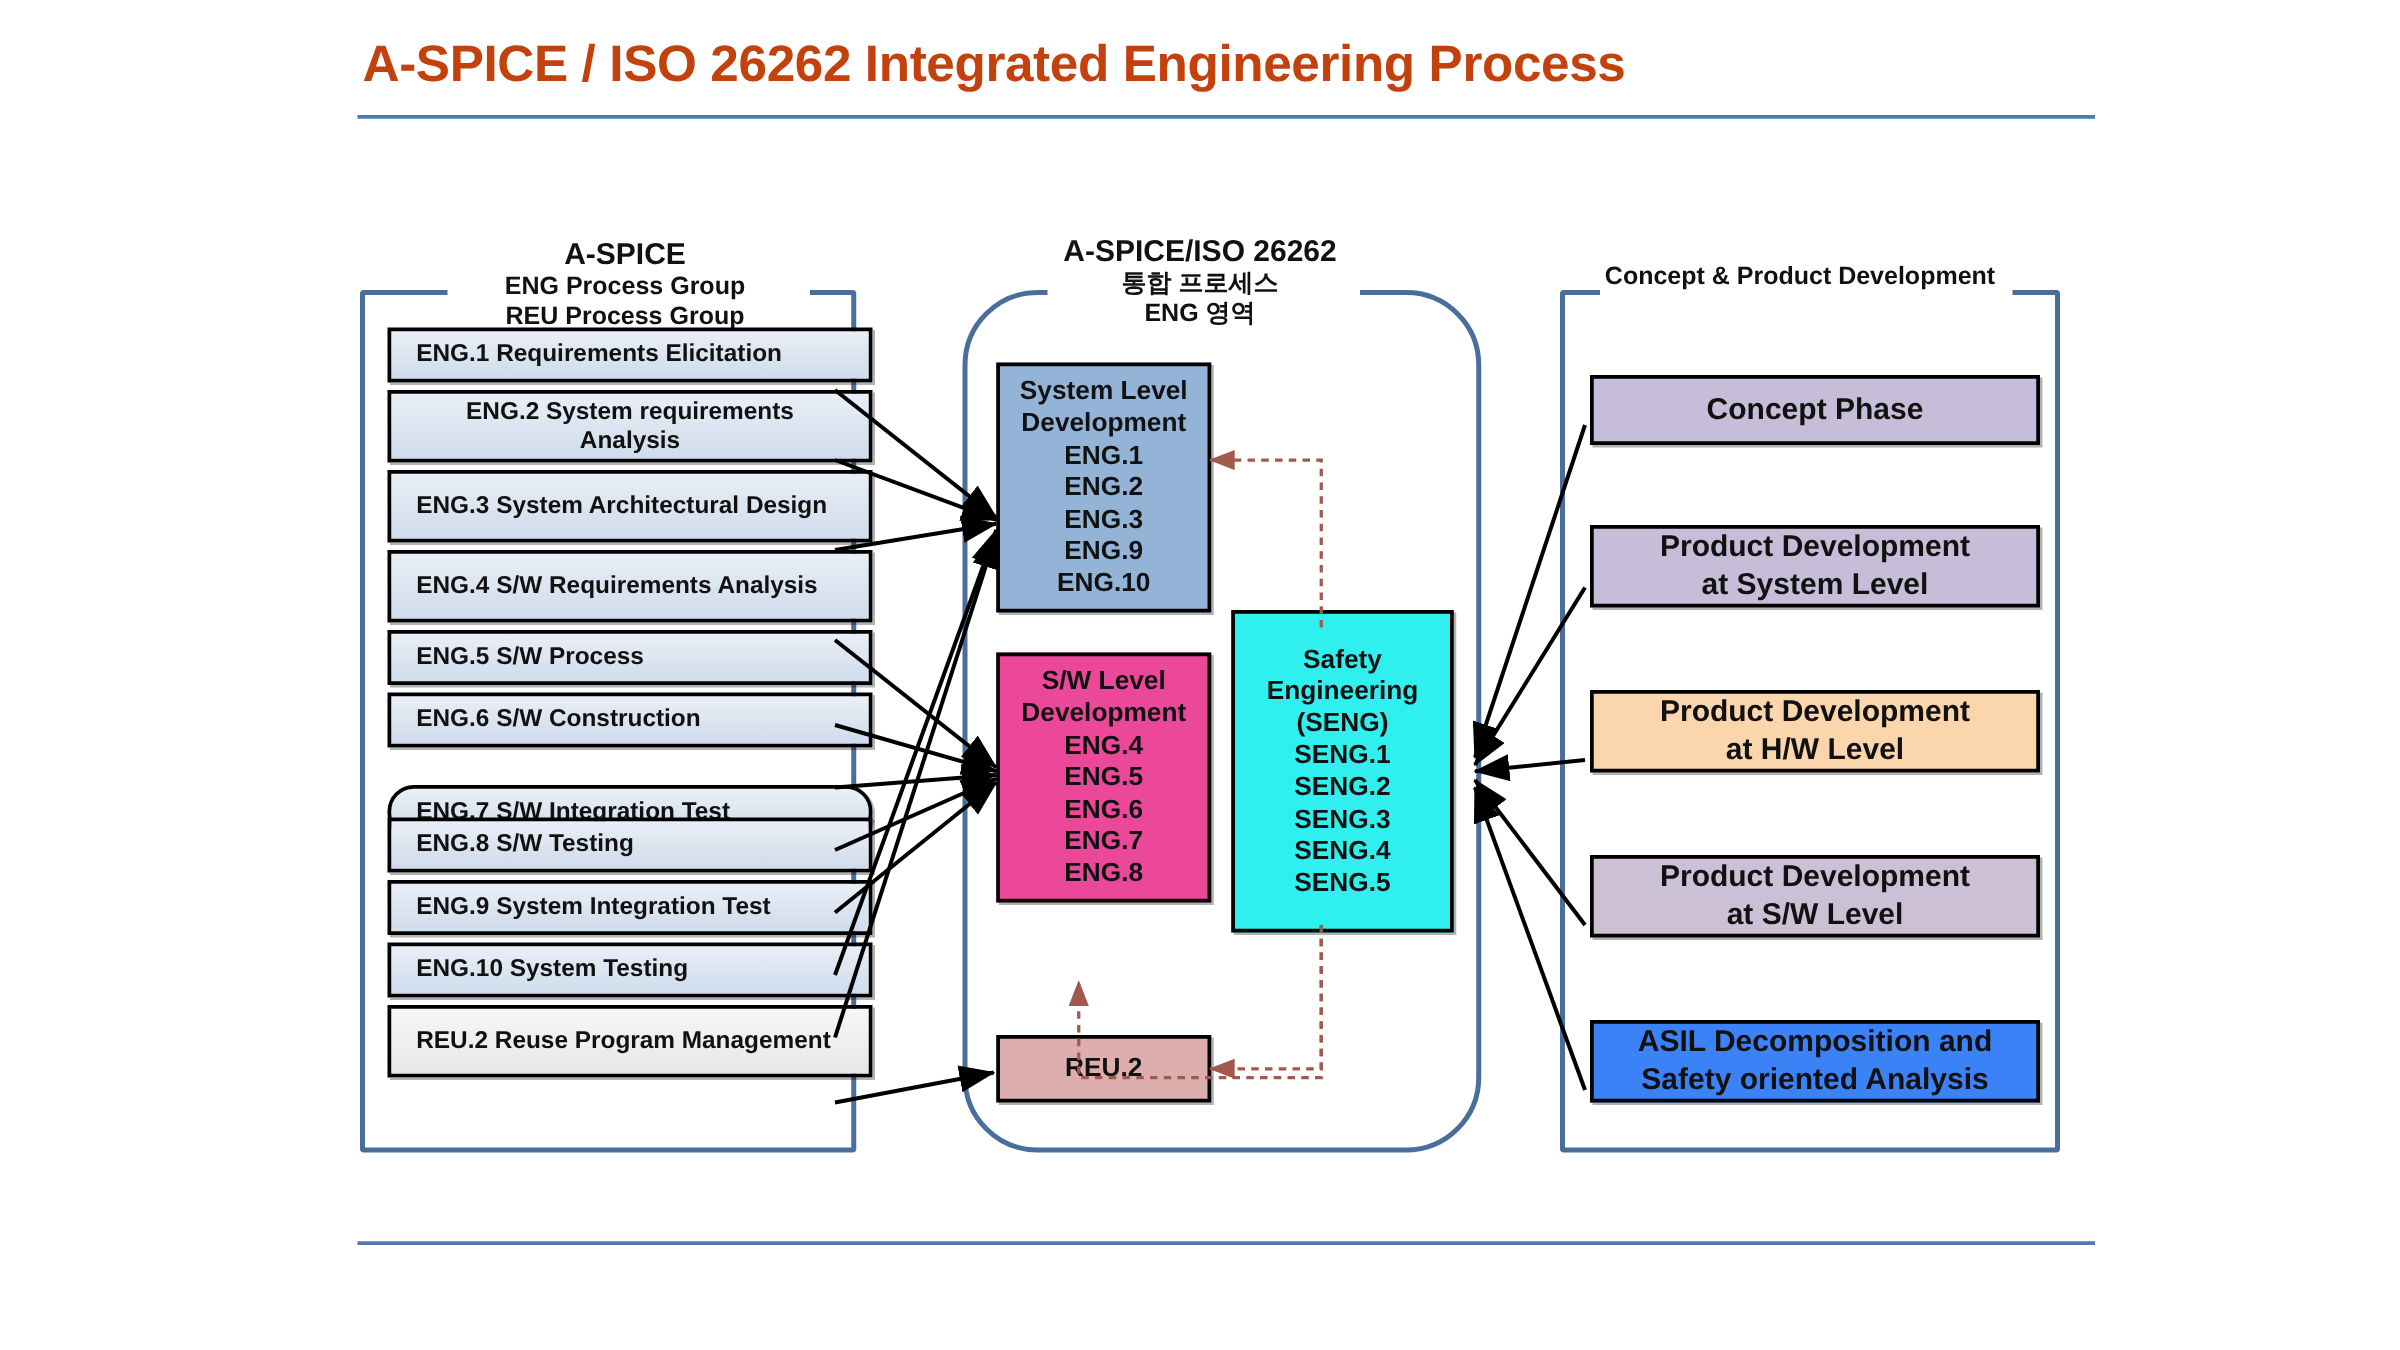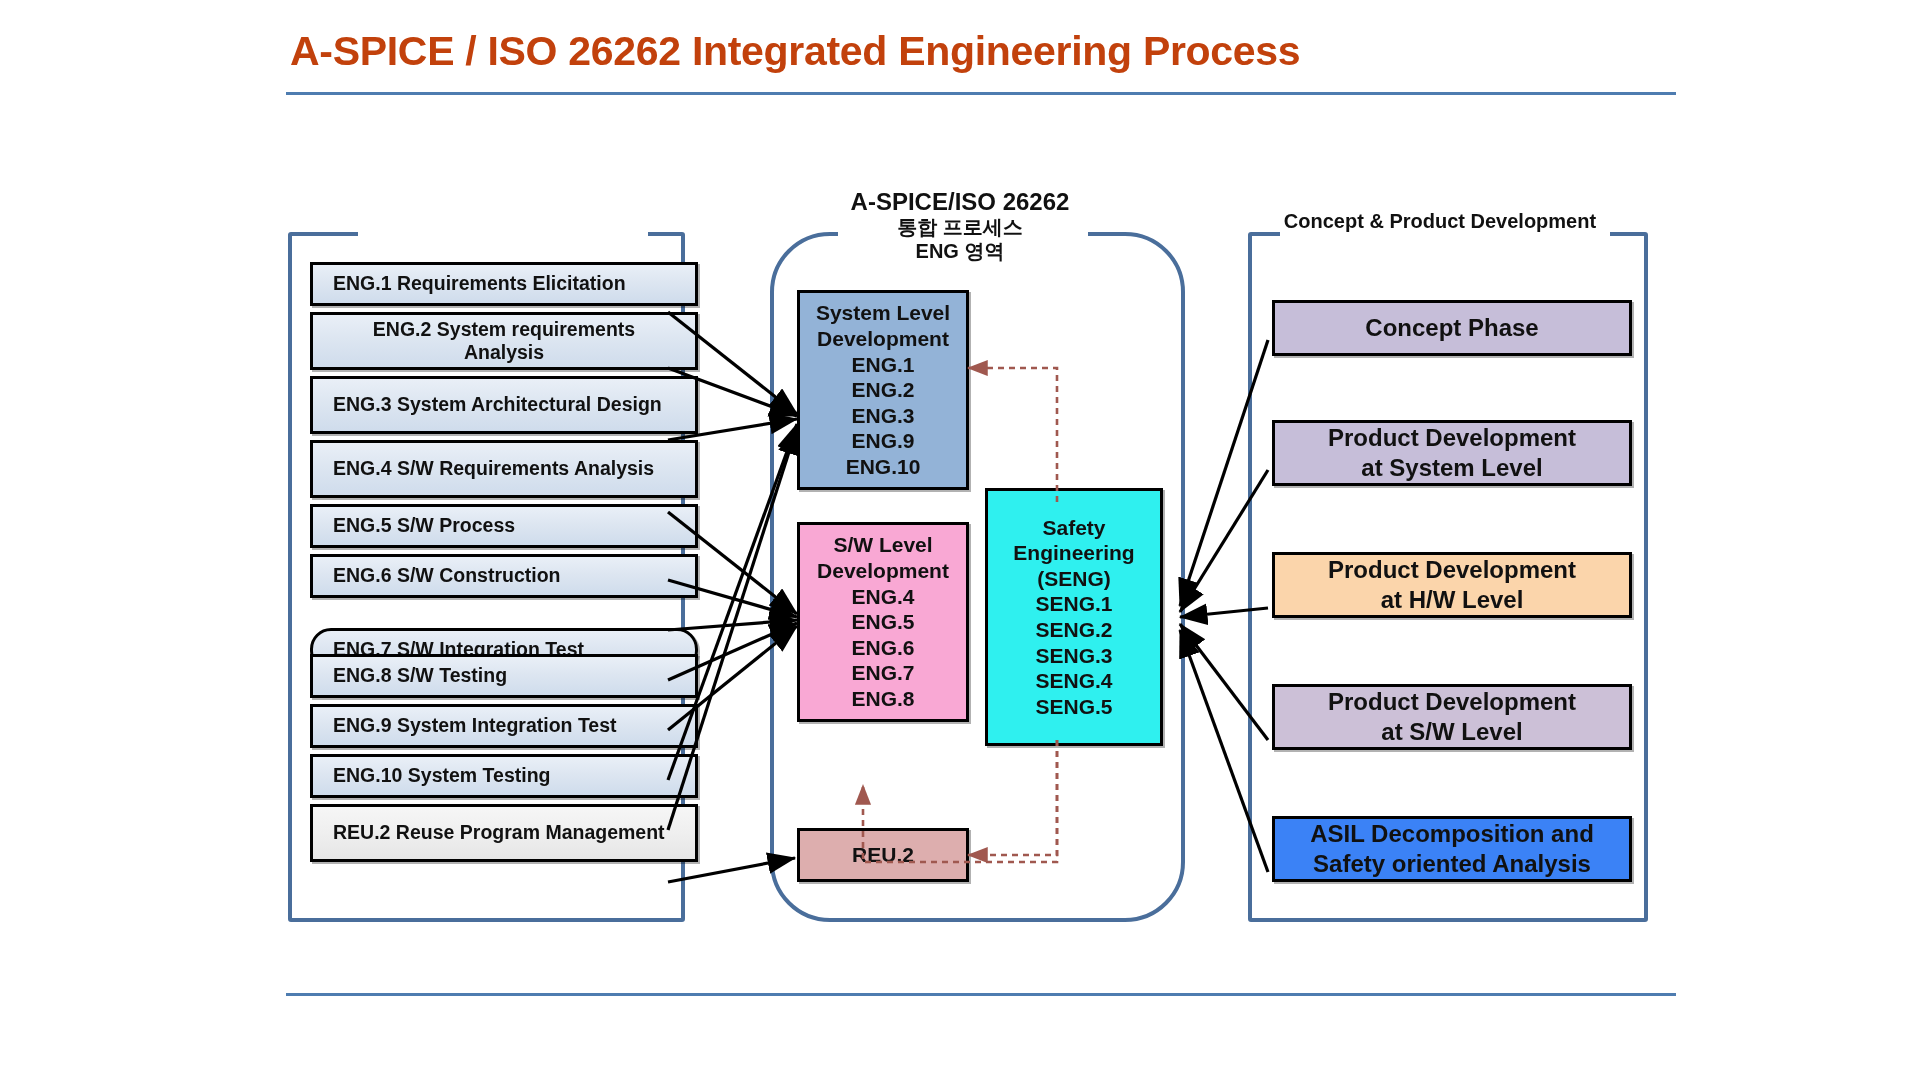--- a/index.html
+++ b/index.html
@@ -175,20 +175,25 @@
   <div id="bottom-rule"></div>
 
   <div id="container-left"></div>
   <div id="container-center"></div>
   <div id="container-right"></div>
 
   <div class="heading-mask" id="mask-left"></div>
   <div class="heading-mask" id="mask-center"></div>
   <div class="heading-mask" id="mask-right"></div>
 
+  <div class="group-heading" id="heading-left">
+    <span class="gh-main">A-SPICE</span>
+    <span class="gh-sub">ENG Process Group</span>
+    <span class="gh-sub">REU Process Group</span>
+  </div>
 
   <div class="group-heading" id="heading-center">
     <span class="gh-main">A-SPICE/ISO 26262</span>
     <span class="gh-sub">통합 프로세스</span>
     <span class="gh-sub">ENG 영역</span>
   </div>
 
   <div class="group-heading" id="heading-right">
     <span class="gh-sub">Concept  &amp;  Product  Development</span>
   </div>
@@ -229,21 +234,21 @@
       </div>
       <div class="pbox center-item" style="left: 797px; top: 290px; width: 172px; height: 200px; background: rgb(147, 179, 215);">
         <span class="line">System Level</span>
         <span class="line">Development</span>
         <span class="line">ENG.1</span>
         <span class="line">ENG.2</span>
         <span class="line">ENG.3</span>
         <span class="line">ENG.9</span>
         <span class="line">ENG.10</span>
       </div>
-      <div class="pbox center-item" style="left: 797px; top: 522px; width: 172px; height: 200px; background: #f9a8d4;">
+      <div class="pbox center-item" style="left: 797px; top: 522px; width: 172px; height: 200px; background: #ec4899;">
         <span class="line">S/W Level</span>
         <span class="line">Development</span>
         <span class="line">ENG.4</span>
         <span class="line">ENG.5</span>
         <span class="line">ENG.6</span>
         <span class="line">ENG.7</span>
         <span class="line">ENG.8</span>
       </div>
       <div class="pbox center-item" style="left: 985px; top: 488px; width: 178px; height: 258px; background: rgb(47, 240, 239);">
         <span class="line">Safety</span>

